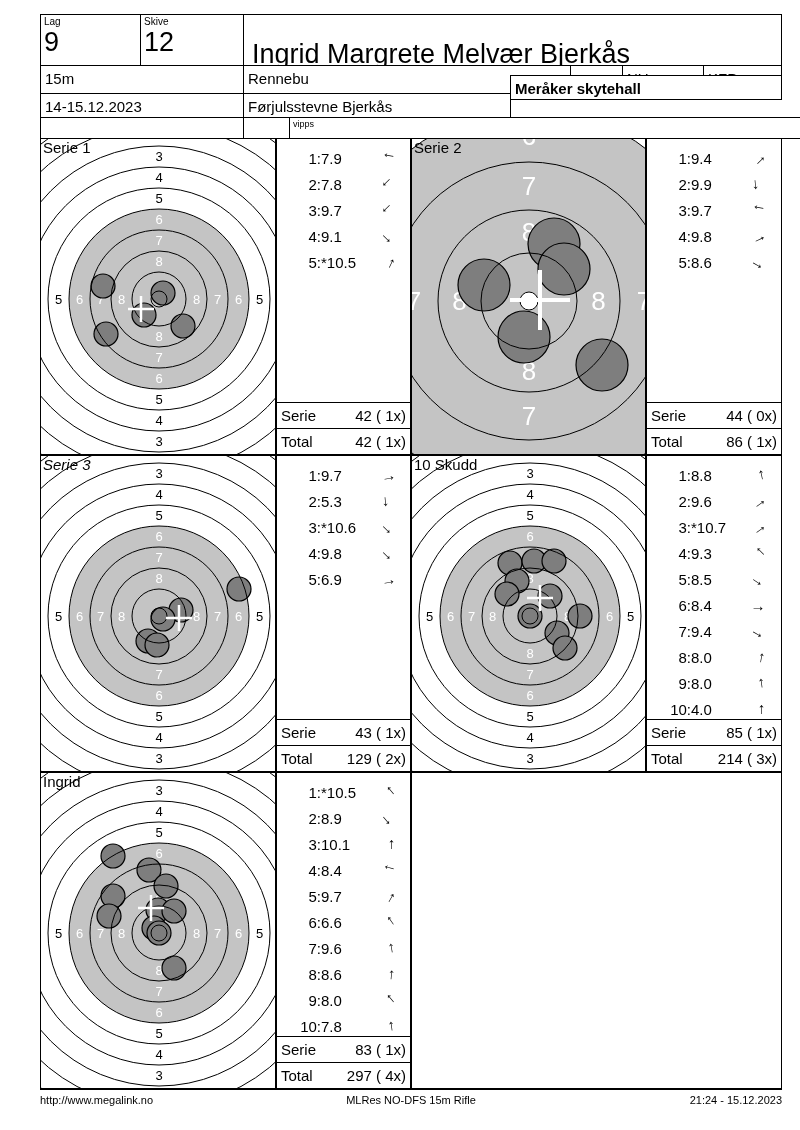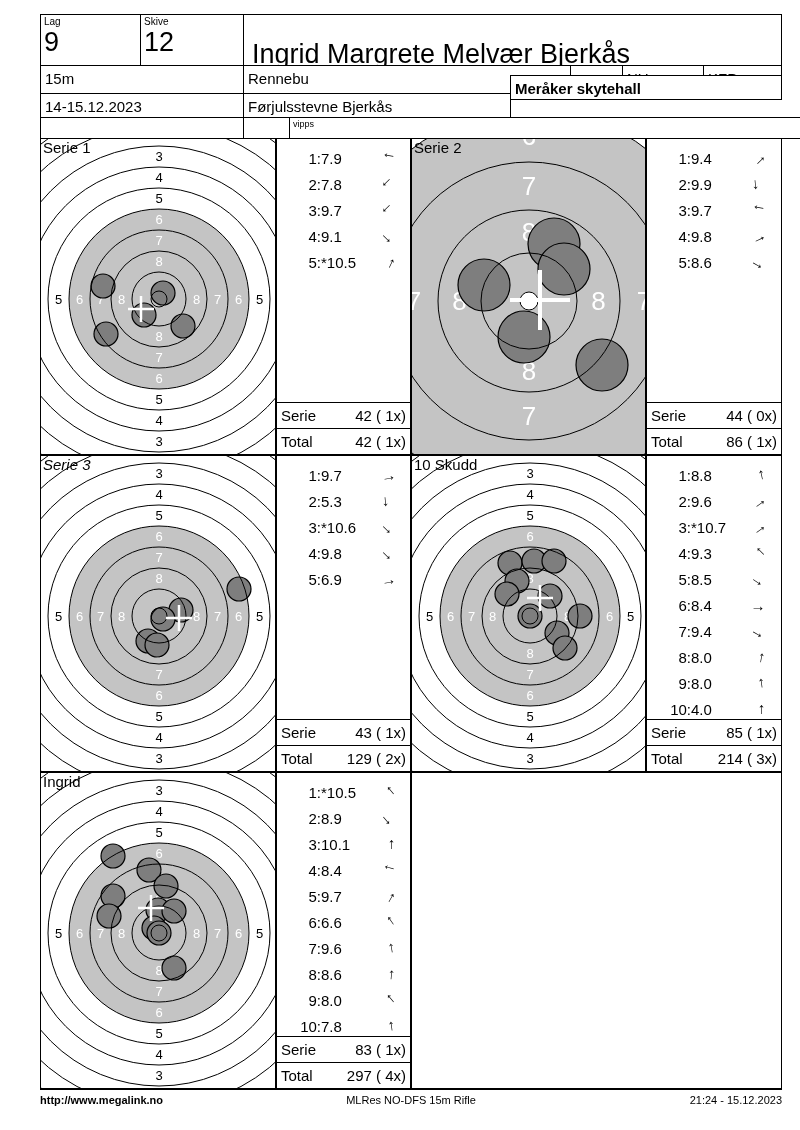--- a/index.html
+++ b/index.html
@@ -497,15 +497,15 @@
       <div class="sum-row" style="top: 289px;">
         <span>Total</span>
         <span>297 ( 4x)</span>
       </div>
     </div>
   </div>
 
 <div class="cell" style="left:411px;top:772px;width:371px;height:317px;"></div>
 
 <div style="position:absolute;left:40px;top:1089px;width:742px;border-top:1px solid #000;"></div>
-<div class="footer" style="left:40px;top:1094px;font-weight:bold;">http://www.megalink.no</div>
+<div class="footer" style="left:40px;top:1094px;">http://www.megalink.no</div>
 <div class="footer" style="left:40px;top:1094px;width:742px;text-align:center;">MLRes NO-DFS 15m Rifle</div>
 <div class="footer" style="left:40px;top:1094px;width:742px;text-align:right;">21:24 - 15.12.2023</div>
 
 </body></html>

